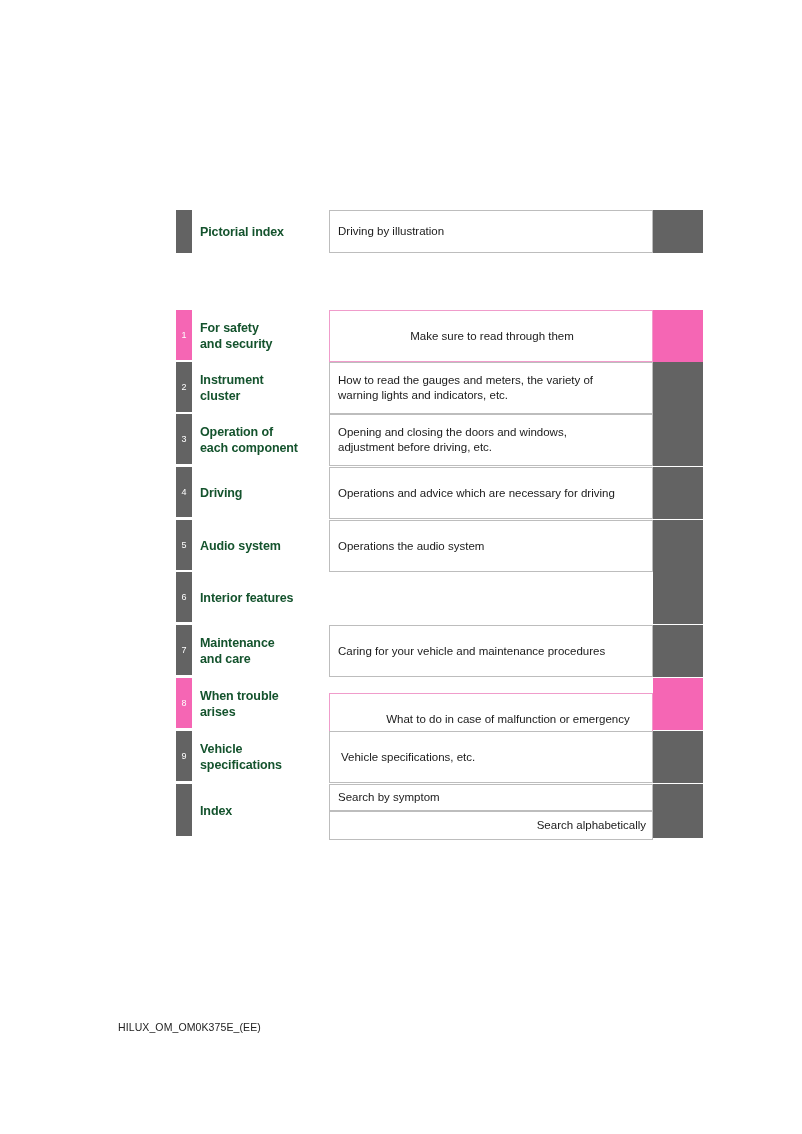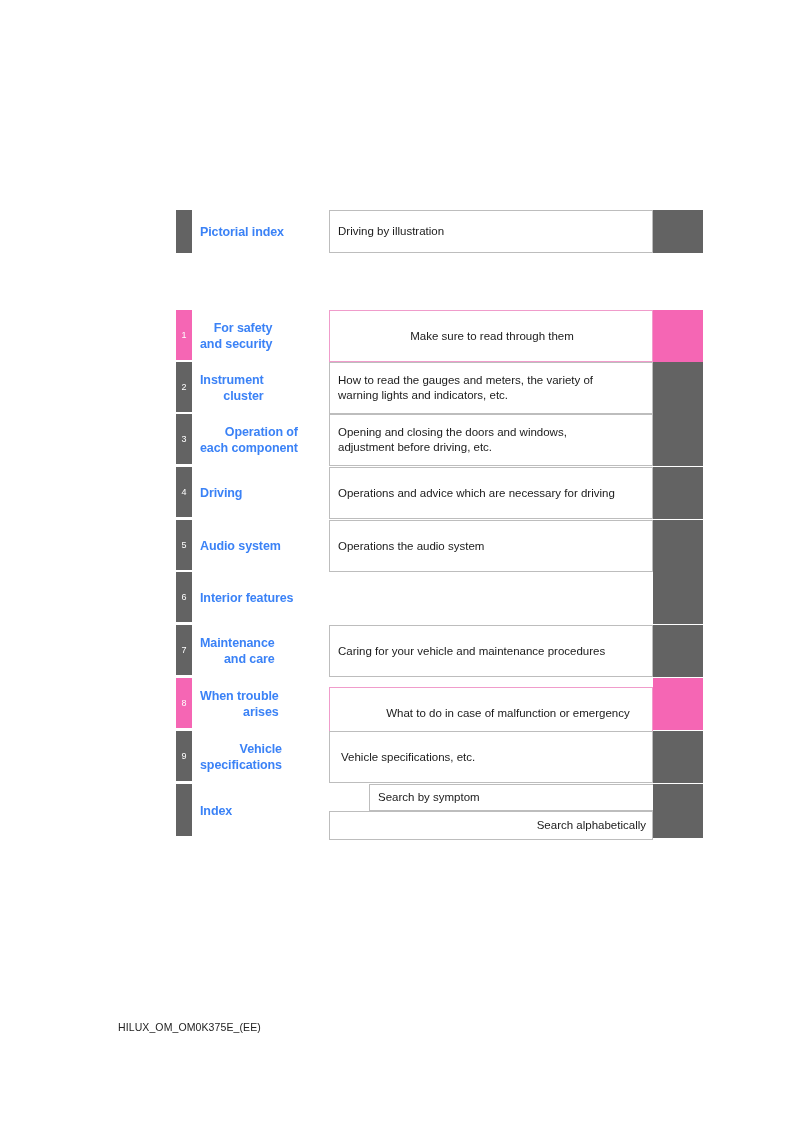--- a/index.html
+++ b/index.html
@@ -46,26 +46,25 @@
   .tab.pink { background: #f566b4; }
   .tab.blank { color: transparent; }
 
   
   .title {
     position: absolute;
     left: 200px;
     width: 125px;
     font-size: 12.5px;
     font-weight: bold;
-    color: #3b82f6;
+    color: #14532d;
     line-height: 16px;
     letter-spacing: -0.1px;
     display: flex;
     align-items: center;
-    text-align: right;
   }
   .title span { display: block; }
 
   
   .desc {
     position: absolute;
     left: 329px;
     width: 324px;
     box-sizing: border-box;
     border: 1px solid #bdbdbd;
@@ -226,21 +225,21 @@
   </div>
 
   <div class="row" style="top:678px;height:52px;">
     <div class="tab pink" style="top:0;height:50px;">8</div>
     <div class="title" style="top:0;height:52px;">
       <div>
         <span>When trouble</span>
         <span>arises</span>
       </div>
     </div>
-    <div class="desc pink" style="top:9px;height:52px;padding-left:40px;">
+    <div class="desc pink" style="top:15px;height:52px;padding-left:40px;">
       <div>
         <span>What to do in case of malfunction or emergency</span>
       </div>
     </div>
     <div class="block pink" style="top:0;height:52px;"></div>
   </div>
 
   <div class="row" style="top:731px;height:52px;">
     <div class="tab" style="top:0;height:50px;">9</div>
     <div class="title" style="top:0;height:52px;">
@@ -258,21 +257,21 @@
   </div>
 
   <div class="row" style="top:784px;height:54px;">
     <div class="tab blank" style="top:0;height:52px;"></div>
     <div class="title" style="top:0;height:54px;">
       <div>
         <span>Index</span>
       </div>
     </div>
 
-    <div class="desc" style="top:0;height:27px;margin-left:40px;">
+    <div class="desc" style="top:0;height:27px;">
       <div>
         <span>Search by symptom</span>
       </div>
     </div>
     <div class="block" style="top:0;height:27px;"></div>
 
     <div class="desc" style="top:27px;height:29px;justify-content:flex-end;">
       <div>
         <span>Search alphabetically</span>
       </div>

